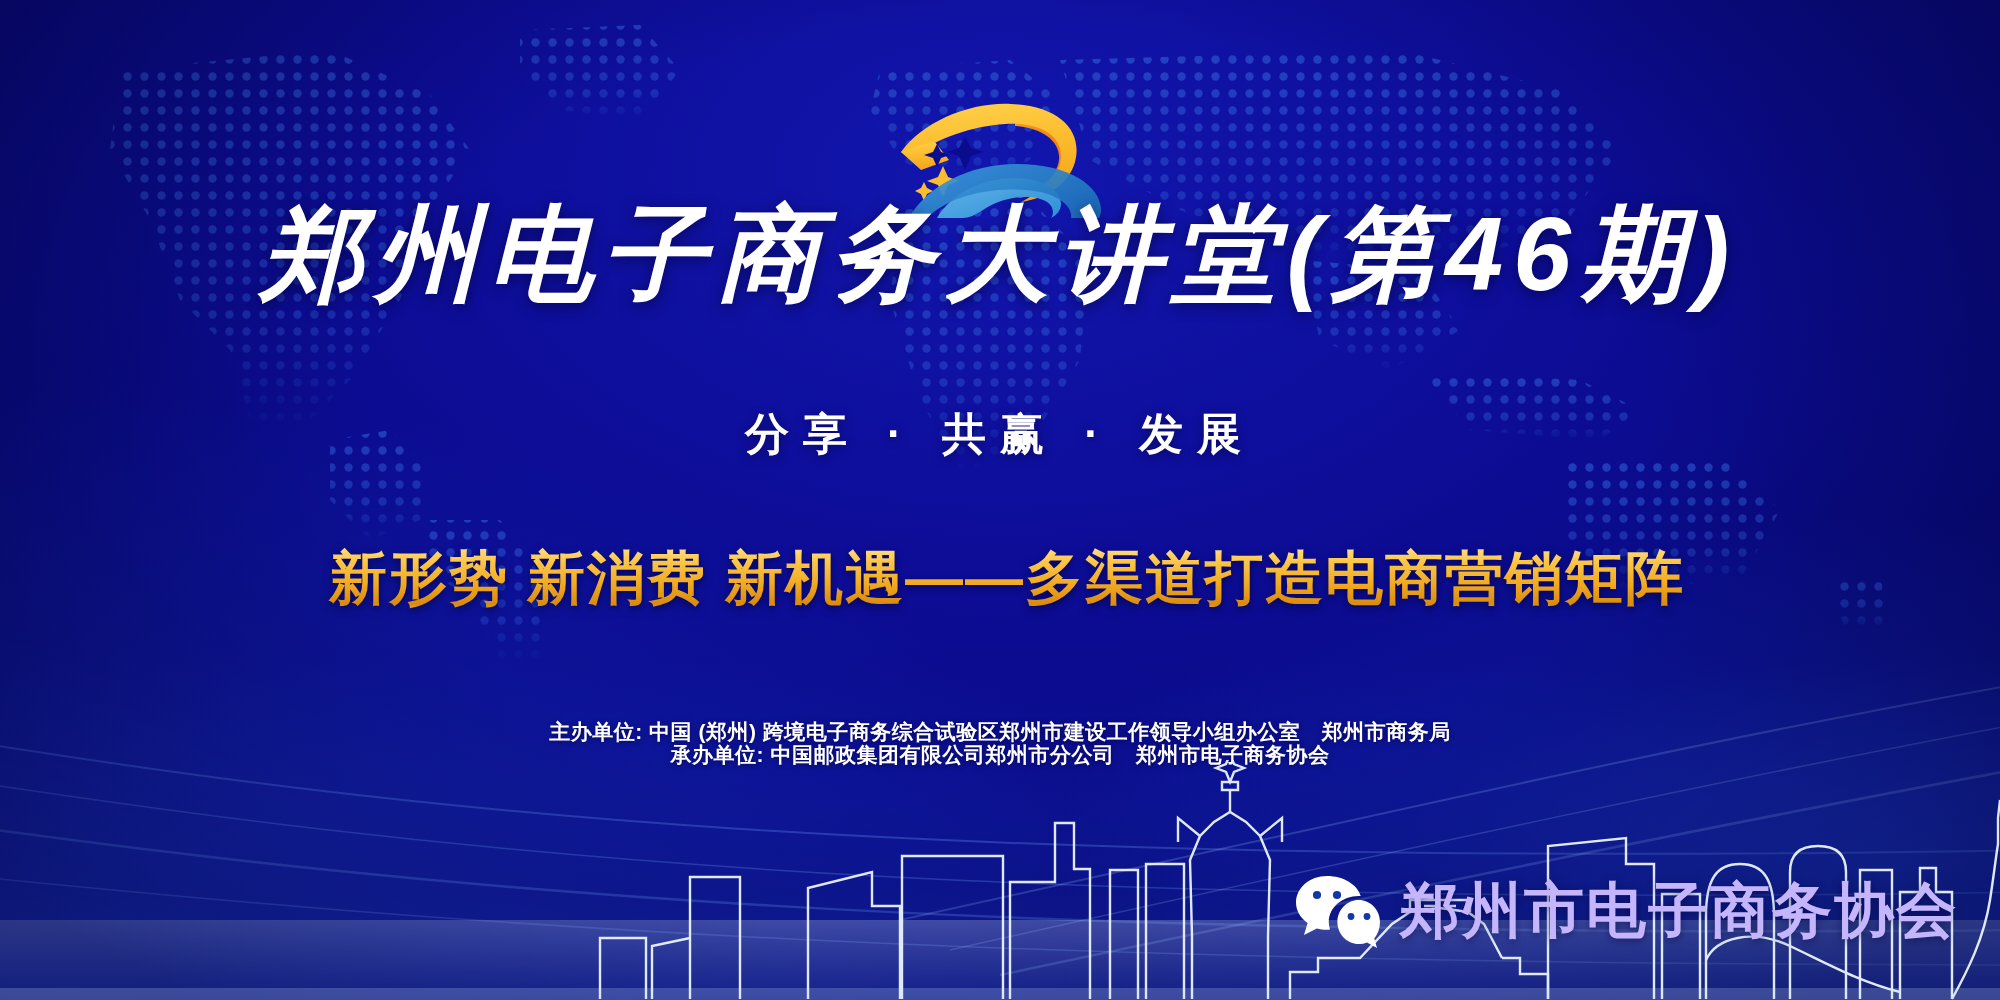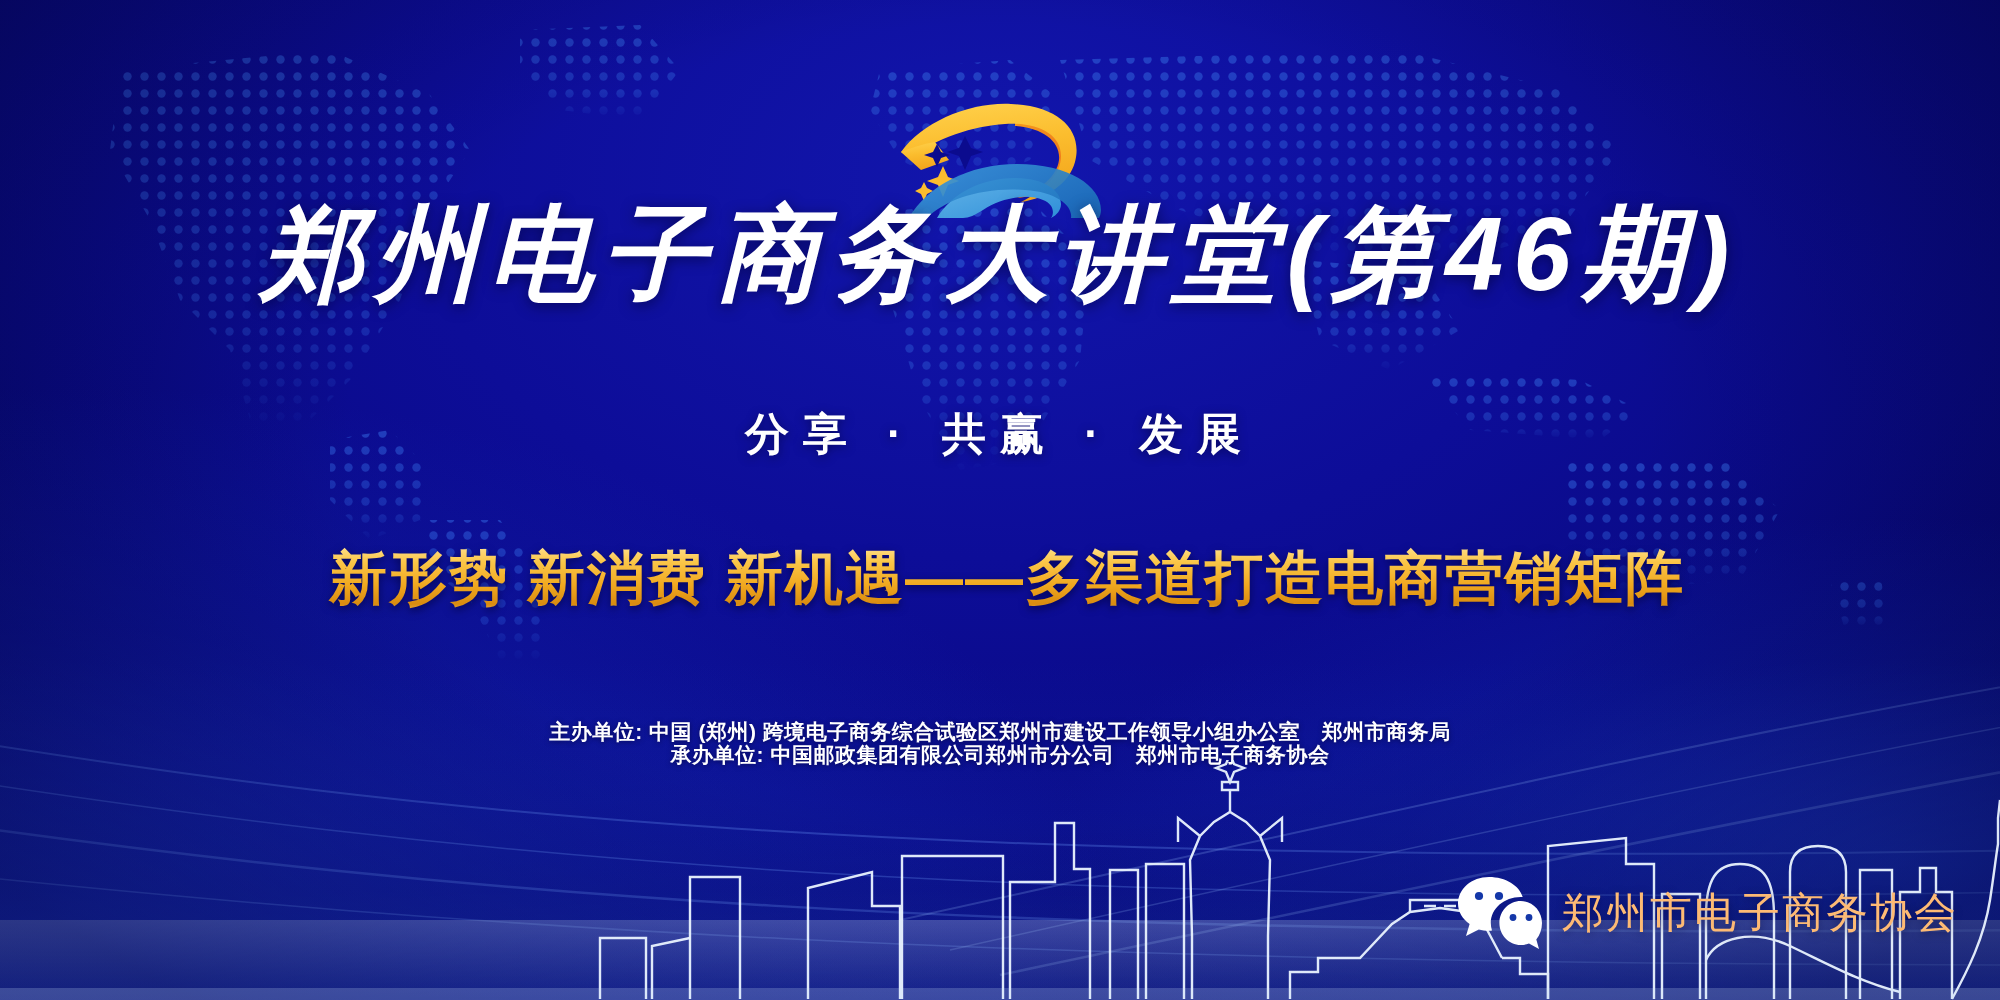--- a/index.html
+++ b/index.html
@@ -167,23 +167,23 @@
   
   .wechat {
     position: absolute;
     right: 42px;
     bottom: 48px;
     display: flex;
     align-items: center;
     gap: 18px;
   }
   .wechat-label {
-    color: #fdba74;
-    font-size: 42px;
-    font-weight: 400;
+    color: #c4b5fd;
+    font-size: 60px;
+    font-weight: 700;
     letter-spacing: 2px;
     white-space: nowrap;
     text-shadow: 0 2px 8px rgba(0,0,50,0.5);
   }
 </style>
 </head>
 <body>
 
 <div class="poster">
 

